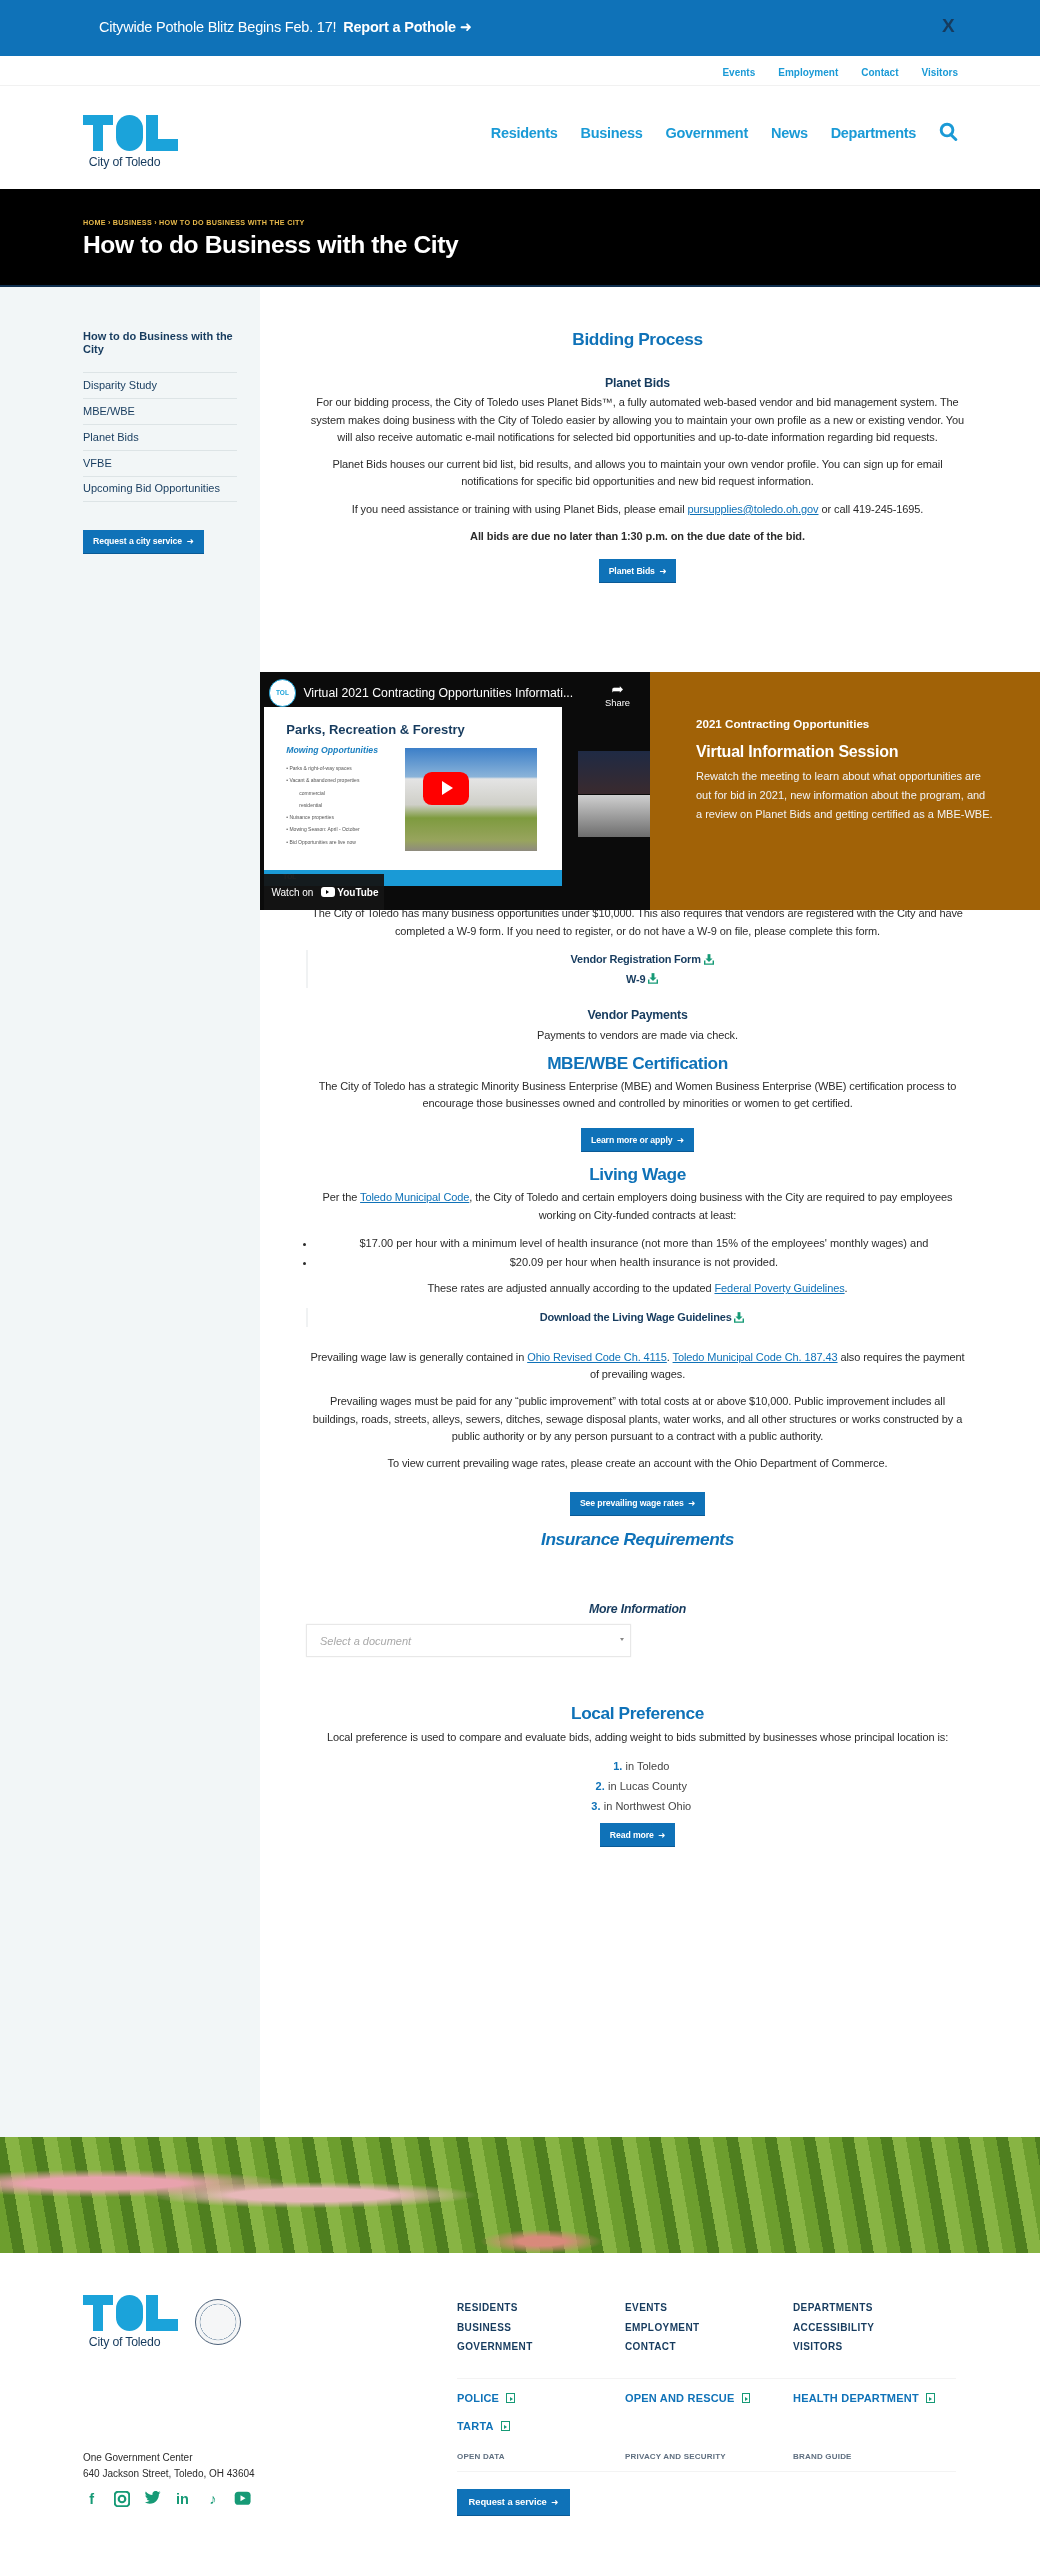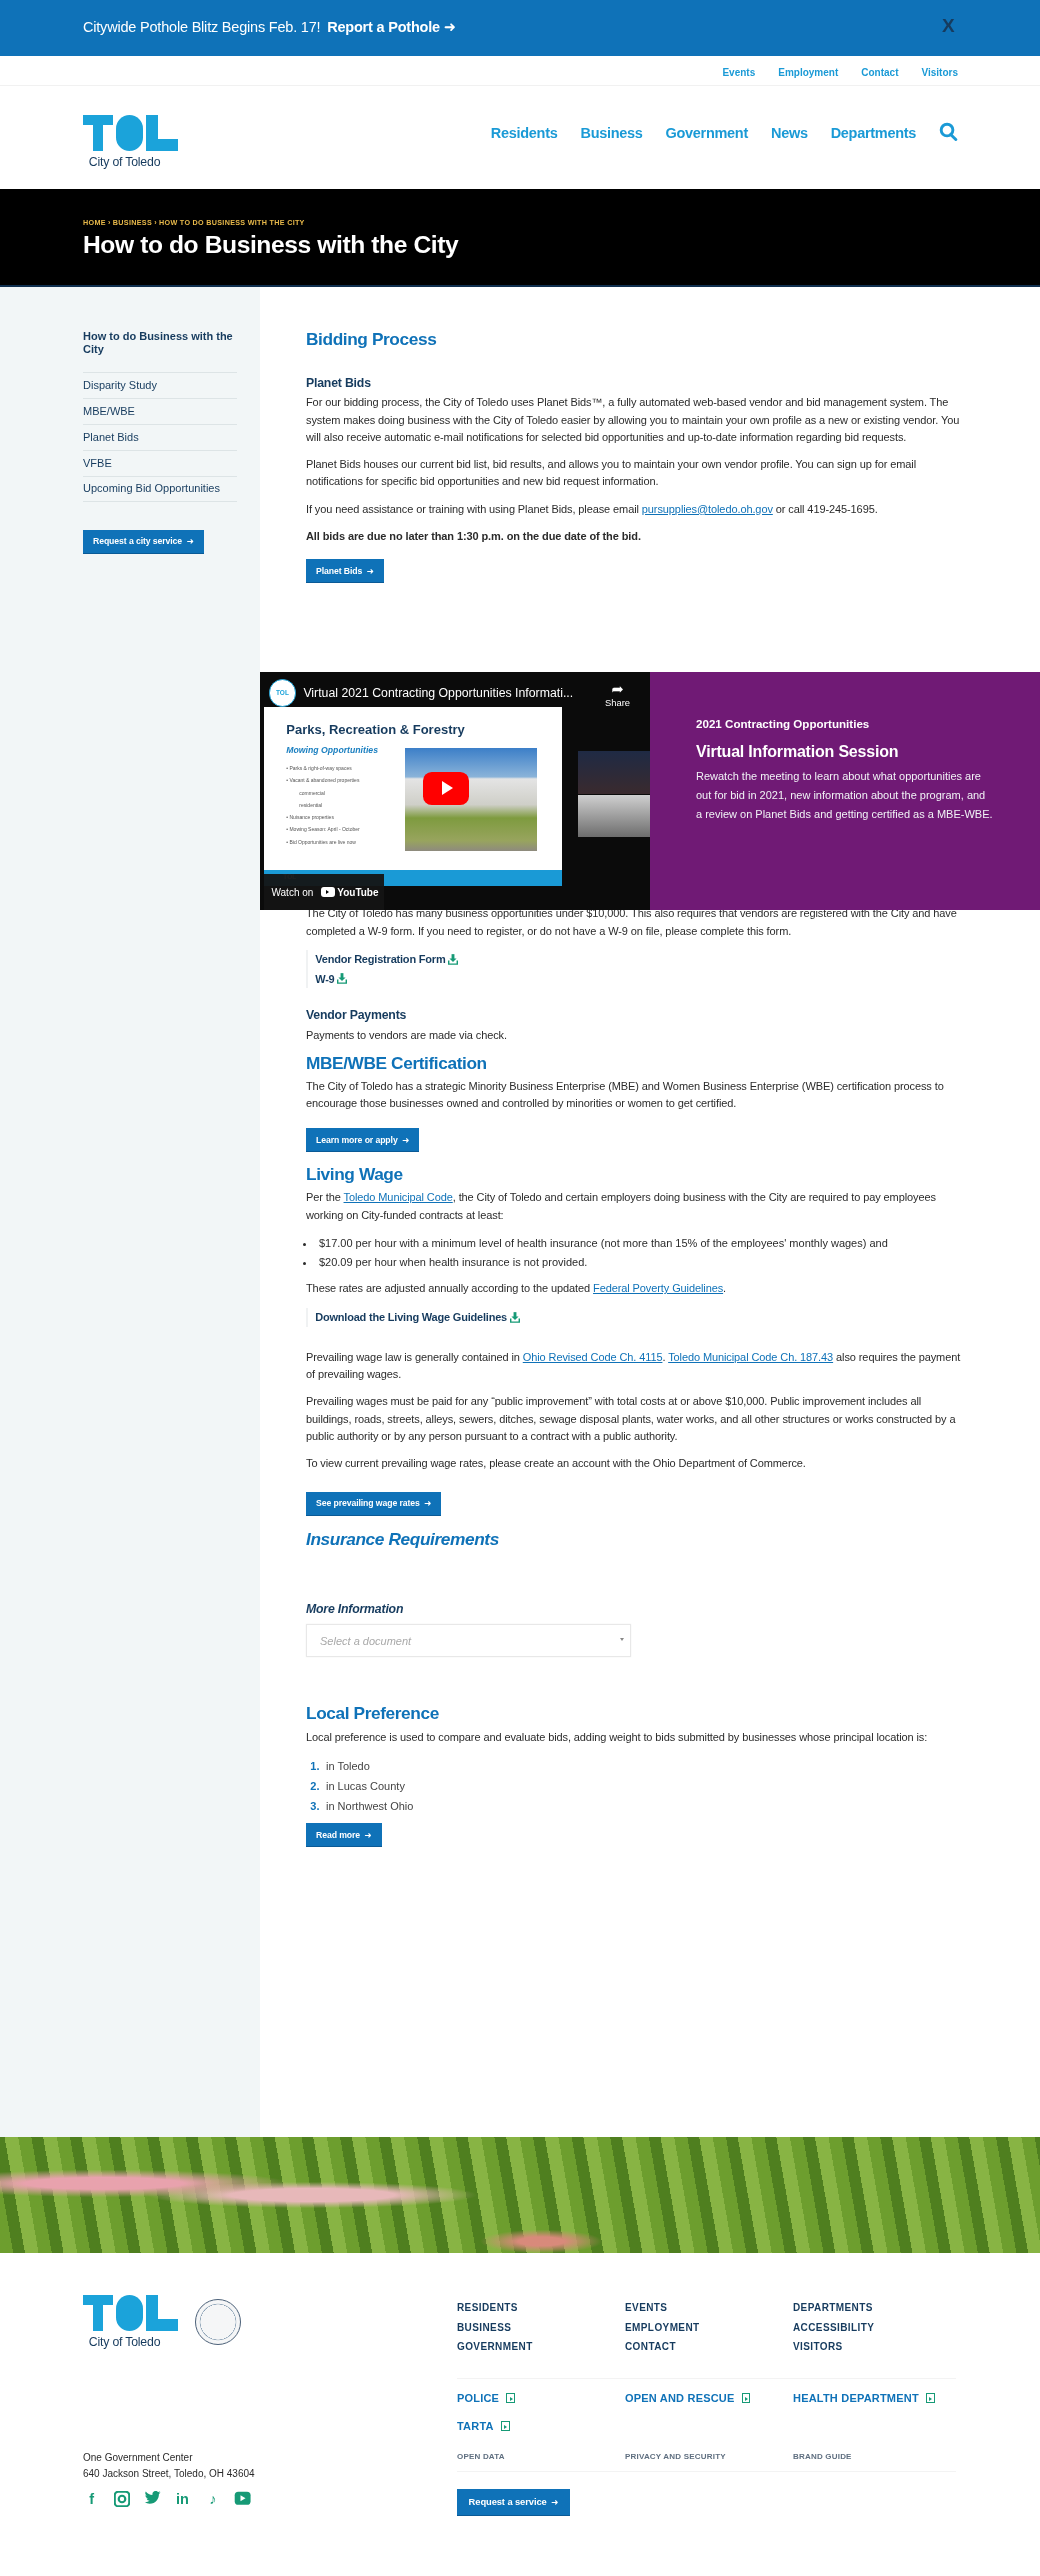--- a/index.html
+++ b/index.html
@@ -2,21 +2,21 @@
 <html style="font-size:11.6px"><head>
 <meta charset="utf-8">
 <style>
   * { box-sizing: border-box; margin: 0; padding: 0; }
   html, body { width: 1041px; background: #ffffff; }
   body { font-family: "Liberation Sans", "DejaVu Sans", sans-serif; color: #222; }
   a { color: inherit; text-decoration: none; }
 
   
   .alert { height: 56px; background: #0f72b8; position: relative; }
-  .alert-text { position: absolute; left: 83px; top: 19px; color: #fff; font-size: 14.5px; letter-spacing: -0.2px; }
+  .alert-text { position: absolute; left: 99px; top: 19px; color: #fff; font-size: 14.5px; letter-spacing: -0.2px; }
   .alert-text .alert-link { font-weight: bold; margin-left: 2.9px; }
   .alert-close { position: absolute; left: 942px; top: 16px; color: #163b5e; font-size: 19px; font-weight: bold; line-height: 1; }
 
   
   .util-nav { height: 30px; border-bottom: 0.7px solid #f1f1f1; position: relative; }
   .util-nav ul { list-style: none; position: absolute; right: 83px; top: 11px; display: flex; gap: 23px; }
   .util-nav li { color: #1a9ad6; font-size: 10px; font-weight: bold; }
 
   
   .main-header { height: 103px; position: relative; }
@@ -82,21 +82,21 @@
   .slide-photo { position: absolute; left: 141px; top: 41px; width: 132px; height: 103px; background: linear-gradient(#3c7fc8 0%, #8ab3d9 28%, #e4e4e4 30%, #cfcfc8 55%, #7e9b3f 68%, #98a45e 90%, #8e8a7e 100%); }
   .play-btn { position: absolute; left: 163px; top: 100px; width: 46px; height: 33px; background: #ff0000; border-radius: 8.7px; }
   .play-btn:after { content: ""; position: absolute; left: 19px; top: 9.4px; border-left: 11.6px solid #fff; border-top: 7.2px solid transparent; border-bottom: 7.2px solid transparent; }
   .slide-foot { position: absolute; left: 0; bottom: 0; width: 298px; height: 16px; background: #1a9ad6; color: #fff; font-size: 6.5px; font-weight: bold; padding: 2.9px 19px; }
   .cam1 { position: absolute; left: 318px; top: 79px; width: 72px; height: 43px; background: linear-gradient(#1f2a44, #3a2a2e); }
   .cam2 { position: absolute; left: 318px; top: 123px; width: 72px; height: 42px; background: linear-gradient(#cfcfcf, #6d6d6d); }
   .watch-on { position: absolute; left: 4.3px; top: 202px; width: 120px; height: 36px; background: rgba(20,20,20,0.95); color: #fff; font-size: 10px; display: flex; align-items: center; gap: 7.2px; padding-left: 7.2px; }
   .yt-logo { display: inline-flex; align-items: center; gap: 2.2px; font-weight: bold; font-size: 10px; }
   .yt-logo .box { width: 14.5px; height: 10px; background: #fff; border-radius: 2.9px; position: relative; }
   .yt-logo .box:after { content: ""; position: absolute; left: 5.8px; top: 2.9px; border-left: 3.6px solid #000; border-top: 2.2px solid transparent; border-bottom: 2.2px solid transparent; }
-  .video-info { width: 390px; height: 238px; background: #701a75; padding: 45px 46px 8px 46px; color: #fff; }
+  .video-info { width: 390px; height: 238px; background: #a16207; padding: 45px 46px 8px 46px; color: #fff; }
   .vi-kicker { font-size: 11.6px; font-weight: bold; }
   .vi-title { font-size: 16px; font-weight: bold; margin-top: 13px; letter-spacing: -0.2px; }
   .vi-body { font-size: 11px; line-height: 19px; margin-top: 5.8px; color: #f1f3f6; }
 
   .select-box { width: 325px; height: 33px; border: 0.7px solid #e8e8e8; box-shadow: 0 0 1.4px #eee; position: relative; margin-top: 8.7px; }
   .select-box .ph { position: absolute; left: 13px; top: 9.4px; color: #a9a9a9; font-size: 11px; }
   .select-box .caret { position: absolute; right: 5.8px; top: 12.3px; width: 0; height: 0; border-left: 2.2px solid transparent; border-right: 2.2px solid transparent; border-top: 3.6px solid #888; }
 
   
   .photo-band { height: 116px; margin-top: 0; background:
@@ -185,21 +185,21 @@
     <ul>
       <li>Disparity Study</li>
       <li>MBE/WBE</li>
       <li>Planet Bids</li>
       <li>VFBE</li>
       <li>Upcoming Bid Opportunities</li>
     </ul>
     <a class="btn"><span>Request a city service</span><span class="arrow">➜</span></a>
   </aside>
 
-  <main class="content" style="position:relative;">
+  <main class="content" style="position:relative;text-align:center;">
 
     <section style="padding-top:42px;">
       <h2 class="section">Bidding Process</h2>
       <h3 class="sub" style="margin-top:26px;">Planet Bids</h3>
       <p class="body" style="margin-top:4.3px;">For our bidding process, the City of Toledo uses Planet Bids™, a fully automated web-based vendor and bid management system. The system makes doing business with the City of Toledo easier by allowing you to maintain your own profile as a new or existing vendor. You will also receive automatic e-mail notifications for selected bid opportunities and up-to-date information regarding bid requests.</p>
       <p class="body" style="margin-top:10px;">Planet Bids houses our current bid list, bid results, and allows you to maintain your own vendor profile. You can sign up for email notifications for specific bid opportunities and new bid request information.</p>
       <p class="body" style="margin-top:10px;">
         <span>If you need assistance or training with using Planet Bids, please email </span><a class="inline-link">pursupplies@toledo.oh.gov</a><span> or call 419-245-1695.</span>
       </p>
       <p class="body strong" style="margin-top:10px;">All bids are due no later than 1:30 p.m. on the due date of the bid.</p>

